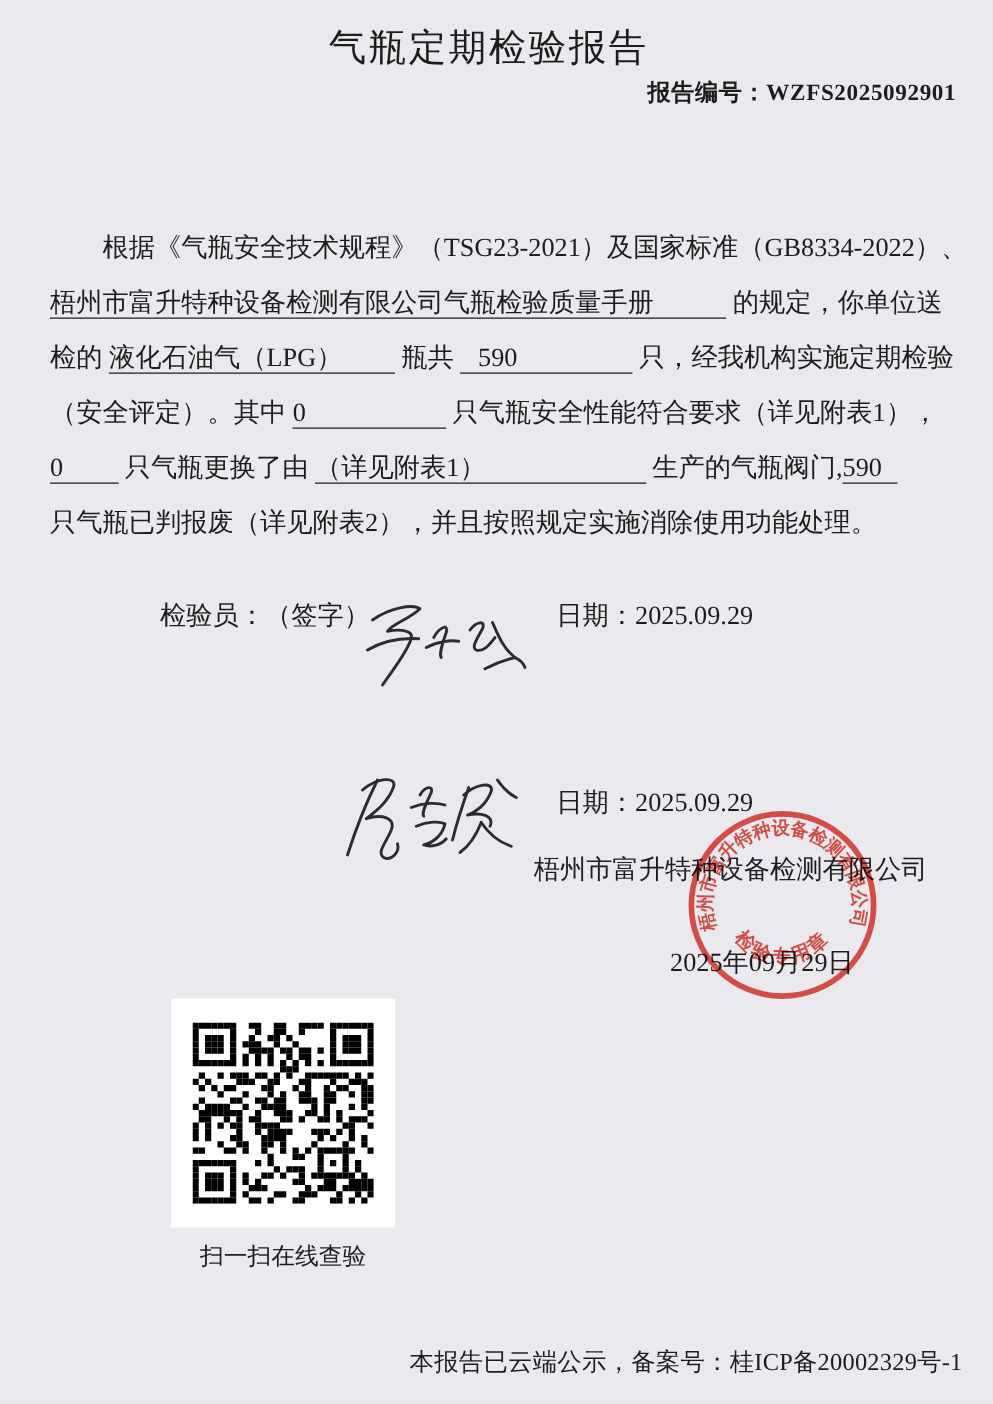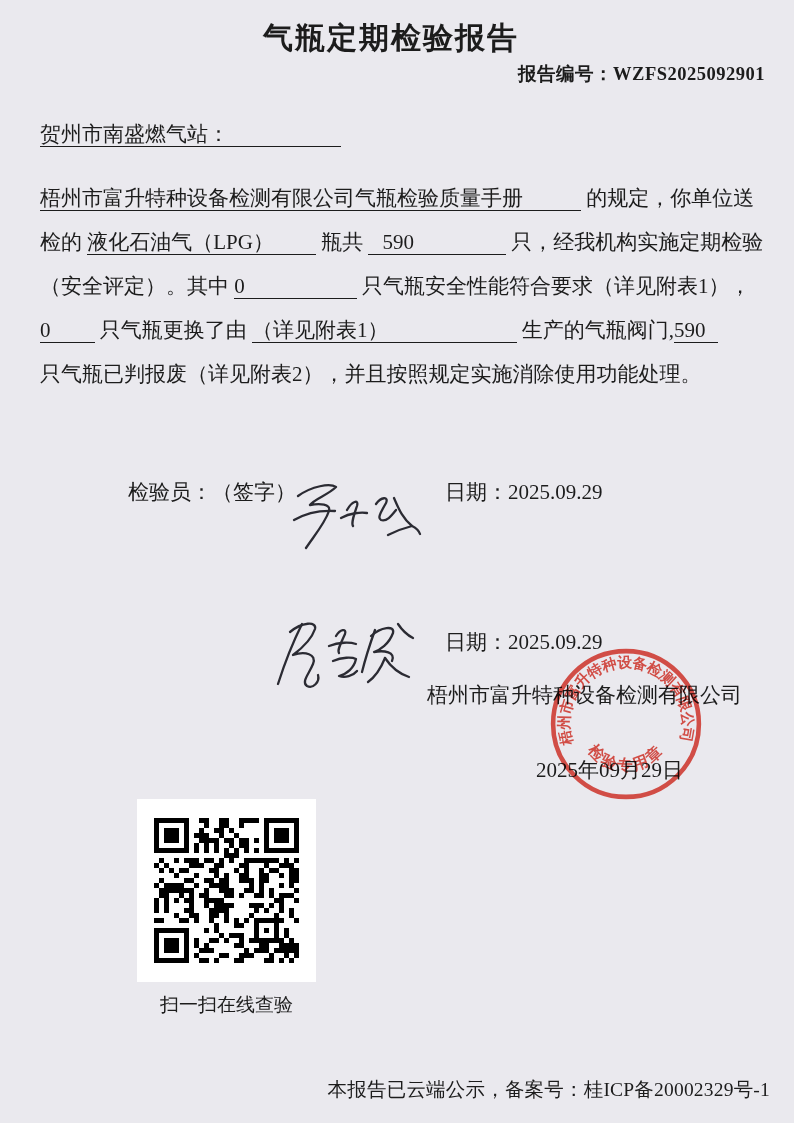--- a/index.html
+++ b/index.html
@@ -11,21 +11,21 @@
     position:relative;
     width:794px;height:1123px;
     margin:0 auto;
     background:#eae9ee;
     color:#1c1c1c;
     overflow:hidden;
   }
   .title{
     position:absolute;top:18px;left:0;right:12px;
     text-align:center;
-    font-size:30px;font-weight:bold;letter-spacing:2px;
+    font-size:30px;font-weight:normal;letter-spacing:2px;
   }
   .report-no{
     position:absolute;top:61px;right:29px;
     font-size:18.5px;letter-spacing:.5px;font-weight:bold;
   }
   .addressee{
     position:absolute;top:120px;left:40px;
     font-size:21px;
   }
   .ufield{
@@ -63,23 +63,23 @@
 </style>
 </head>
 <body>
 
 <div class="page">
 
   <div class="title">气瓶定期检验报告</div>
 
   <div class="report-no"><span>报告编号：</span><span>WZFS2025092901</span></div>
 
-  <div class="addressee"><span class="ufield" style="padding-right:112px">贺州市南盛燃气站：</span></div>
 
   <div class="para" id="body-paragraph">
+      <div class="para-line"><span>　　根据《气瓶安全技术规程》（TSG23-2021）及国家标准（GB8334-2022）、</span></div>
       <div class="para-line"><span class="ufield" style="padding-right: 58px;">梧州市富升特种设备检测有限公司气瓶检验质量手册</span><span> 的规定，你单位送</span></div>
       <div class="para-line"><span>检的 </span><span class="ufield" style="padding-right: 42px;">液化石油气（LPG）</span><span> 瓶共 </span><span class="ufield" style="padding-right: 92px; padding-left: 14px;">590</span><span> 只，经我机构实施定期检验</span></div>
       <div class="para-line"><span>（安全评定）。其中 </span><span class="ufield" style="padding-right: 112px;">0</span><span> 只气瓶安全性能符合要求（详见附表1），</span></div>
       <div class="para-line"><span class="ufield" style="padding-right: 44px;">0</span><span> 只气瓶更换了由 </span><span class="ufield" style="padding-right: 128px; text-align: right;">（详见附表1）</span><span> 生产的气瓶阀门,</span><span class="ufield" style="padding-right: 12px;">590</span></div>
       <div class="para-line"><span>只气瓶已判报废（详见附表2），并且按照规定实施消除使用功能处理。</span></div>
     </div>
 
   <div class="sig-label" style="left:128px;top:478px">检验员：（签字）</div>
   <svg class="sig-svg" style="left:290px;top:480px" width="135" height="80" viewBox="0 0 135 80">
     <path d="M8 16 C22 6 40 3 46 7 C38 15 24 19 20 25 C30 23 41 24 39 31 C35 43 24 56 16 68"></path>

